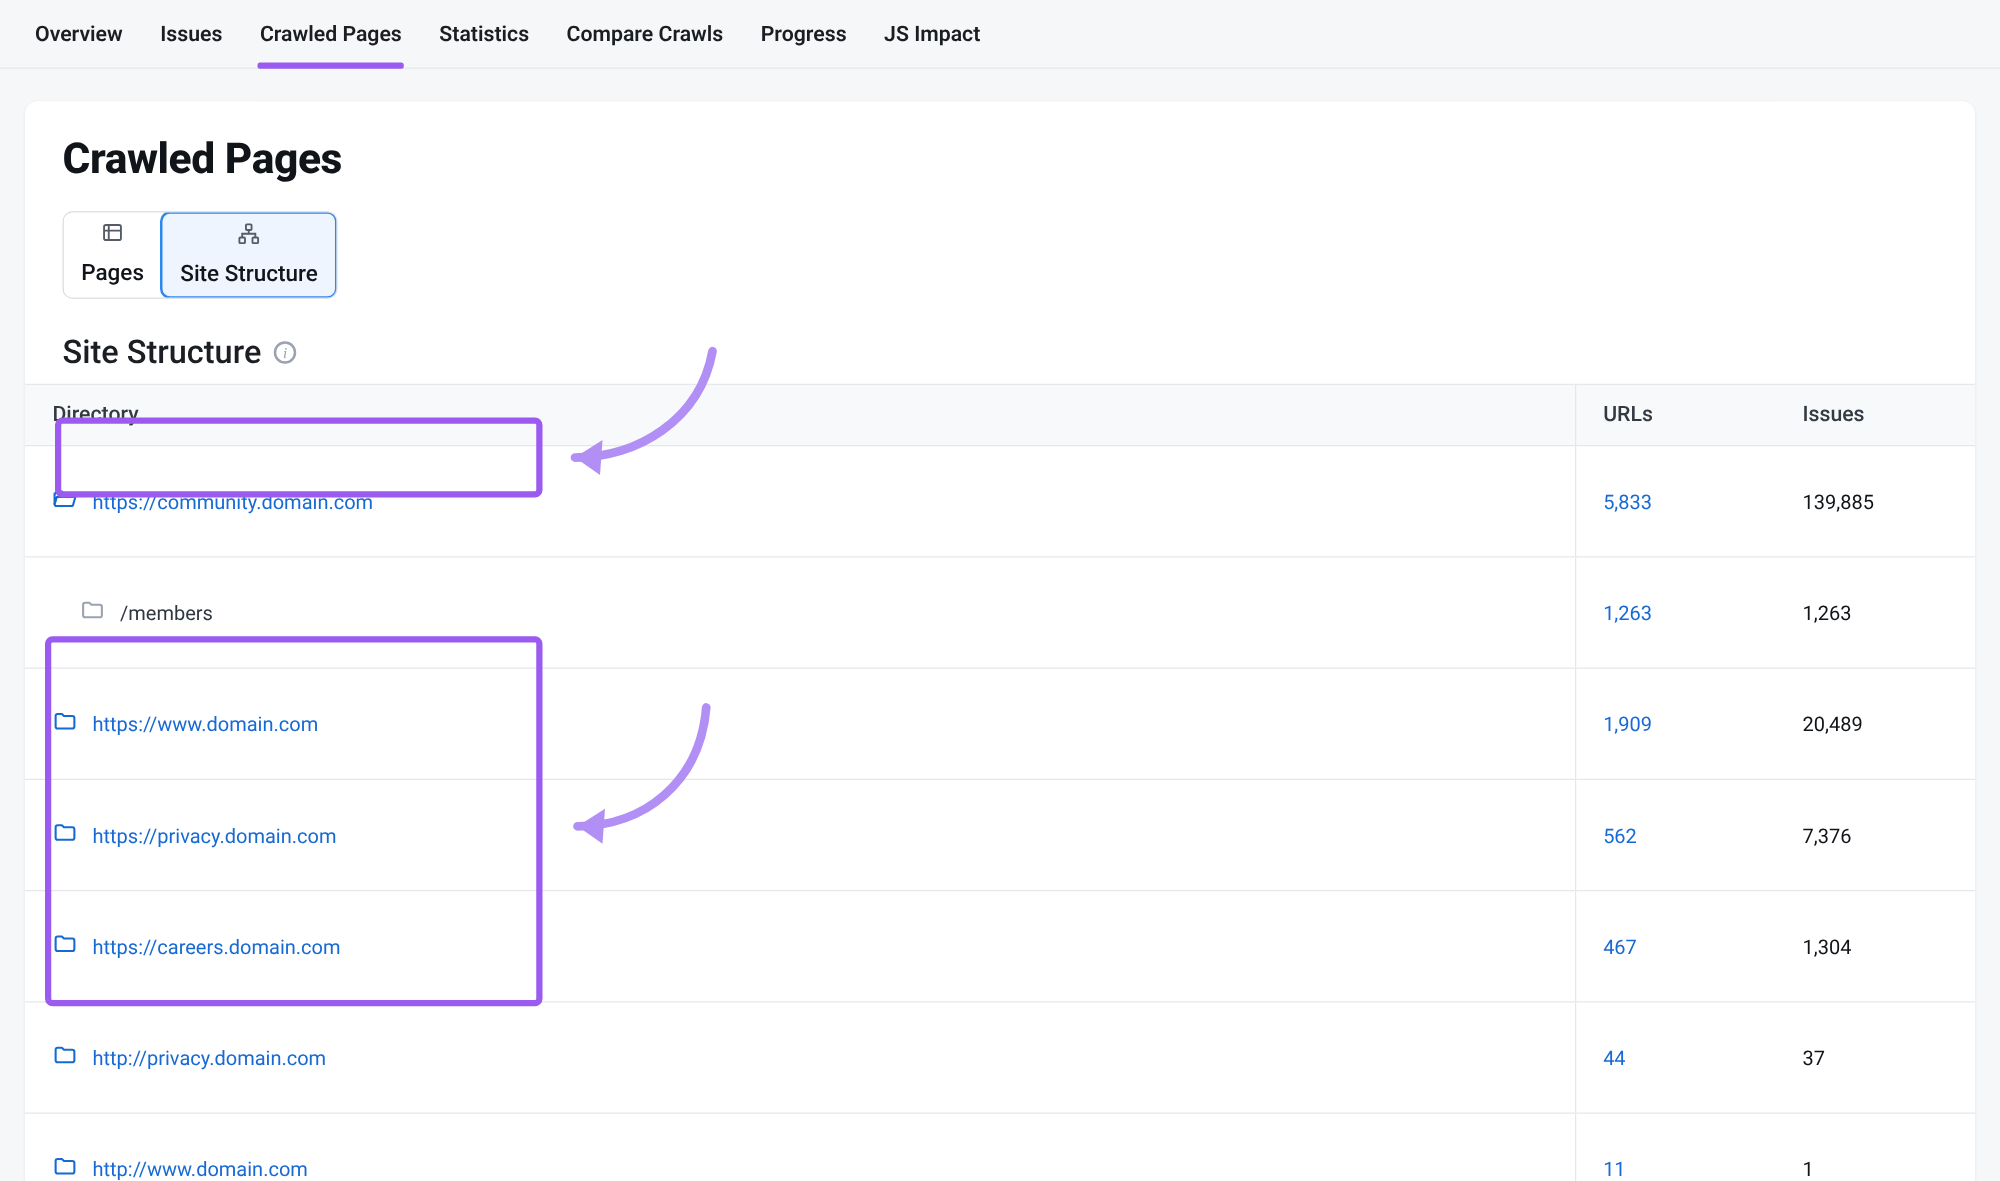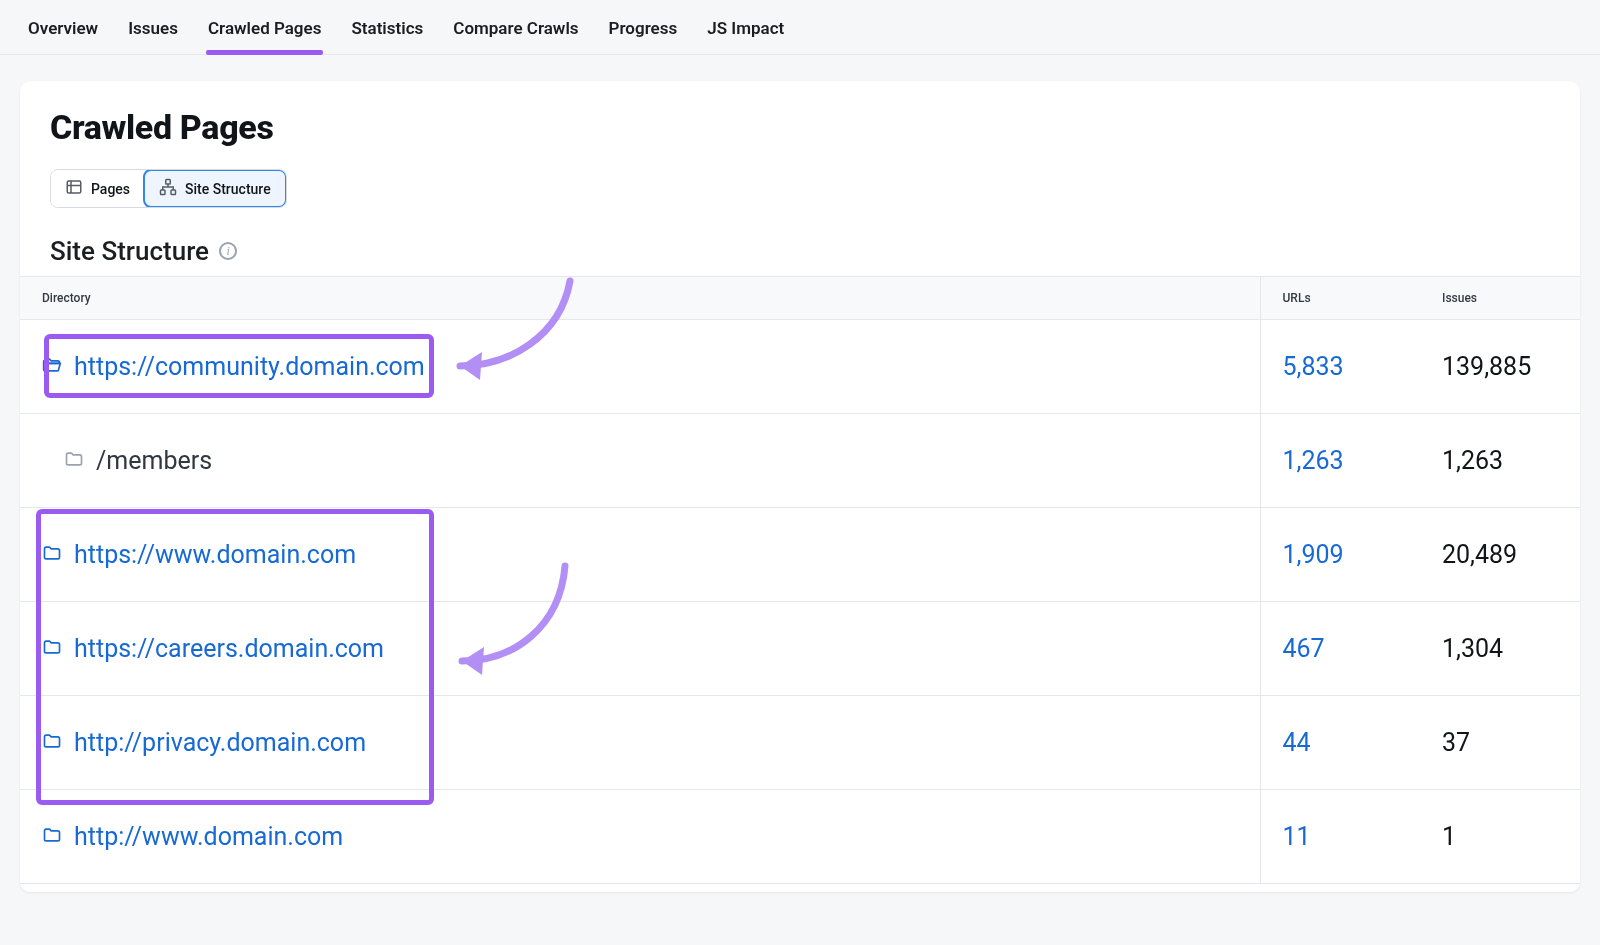--- a/index.html
+++ b/index.html
@@ -62,23 +62,24 @@
   .pill-group{
     display:inline-flex;
     border:1px solid #d7dbe0;
     border-radius:8px;
     overflow:hidden;
     position:relative;
   }
   .pill{
     display:inline-flex;align-items:center;gap:8px;
     padding:7px 14px;
-    font-size:14px;font-weight:500;
+    font-size:18px;font-weight:500;
     cursor:pointer;
     background:#fff;
+    flex-direction:column;
   }
   .pill.selected{
     border:2px solid var(--blue-outline);
     border-radius:8px;
     margin:-1px;
     background:#eef5ff;
     position:relative;
   }
   .pill.selected::after{
     content:"";
@@ -94,33 +95,33 @@
   }
   .info-icon{
     width:18px;height:18px;border:2px solid #9aa3af;border-radius:50%;
     display:inline-flex;align-items:center;justify-content:center;
     font-size:12px;color:#9aa3af;font-style:italic;font-family:Georgia,serif;
     cursor:help;
   }
   
   .tbl{width:100%;border-collapse:collapse;table-layout:fixed;}
   .tbl thead th{
-    text-align:left;font-weight:500;font-size:12px;color:#333a42;
+    text-align:left;font-weight:500;font-size:17px;color:#333a42;
     padding:14px 22px;background:#f8f9fb;border-top:1px solid var(--border);
     border-bottom:1px solid var(--border);
   }
   .col-dir{width:auto;}
   .col-urls{width:160px;text-align:right;border-left:1px solid var(--border);}
   .col-issues{width:160px;text-align:right;}
   .tbl thead th.col-urls,
   .tbl thead th.col-issues{text-align:left;margin-left:38px;}
   .tbl tbody td{
     padding:32px 22px;
     border-bottom:1px solid var(--border);
-    font-size:25px;
+    font-size:16px;
     vertical-align:middle;
   }
   .tbl tbody td.urls{color:var(--link);text-align:left;border-left:1px solid var(--border);font-weight:400;}
   .tbl tbody td.issues{}
   .dir-cell{display:flex;align-items:center;gap:12px;}
   .dir-cell.child{padding-left:22px;}
   .dir-link{color:var(--link);text-decoration:none;}
   .dir-plain{color:#303740;}
   
   .hl{
@@ -226,20 +227,32 @@
           </td>
           <td class="urls">1,909</td>
           <td class="issues">20,489</td>
         </tr>
         <tr>
           <td>
             <div class="dir-cell">
               <span><svg width="20" height="20" viewBox="0 0 24 24" fill="none" stroke="#1769d4" stroke-width="2" stroke-linejoin="round">
                   <path d="M3 7a2 2 0 0 1 2-2h4l2 2h8a2 2 0 0 1 2 2v8a2 2 0 0 1-2 2H5a2 2 0 0 1-2-2V7z"></path>
                 </svg></span>
+              <a class="dir-link" href="#">https://privacy.domain.com</a>
+            </div>
+          </td>
+          <td class="urls">562</td>
+          <td class="issues">7,376</td>
+        </tr>
+        <tr>
+          <td>
+            <div class="dir-cell">
+              <span><svg width="20" height="20" viewBox="0 0 24 24" fill="none" stroke="#1769d4" stroke-width="2" stroke-linejoin="round">
+                  <path d="M3 7a2 2 0 0 1 2-2h4l2 2h8a2 2 0 0 1 2 2v8a2 2 0 0 1-2 2H5a2 2 0 0 1-2-2V7z"></path>
+                </svg></span>
               <a class="dir-link" href="#">https://careers.domain.com</a>
             </div>
           </td>
           <td class="urls">467</td>
           <td class="issues">1,304</td>
         </tr>
         <tr>
           <td>
             <div class="dir-cell">
               <span><svg width="20" height="20" viewBox="0 0 24 24" fill="none" stroke="#1769d4" stroke-width="2" stroke-linejoin="round">

